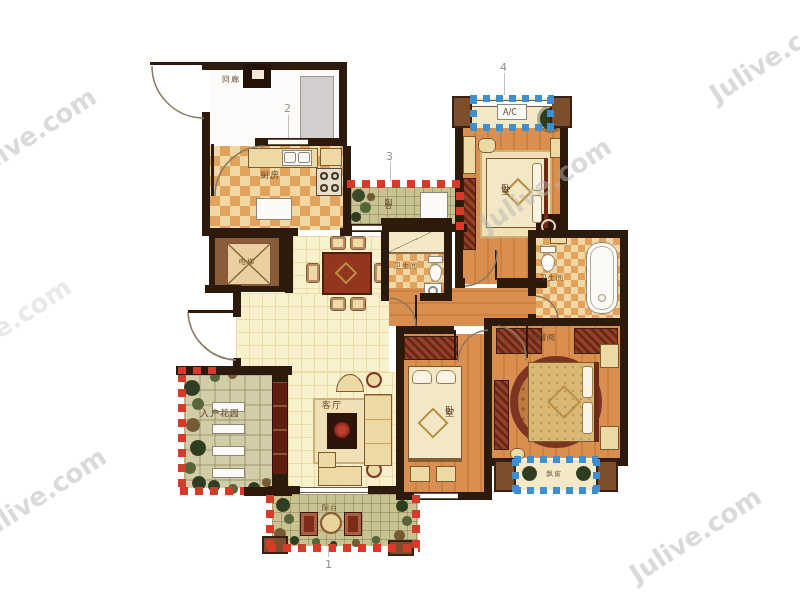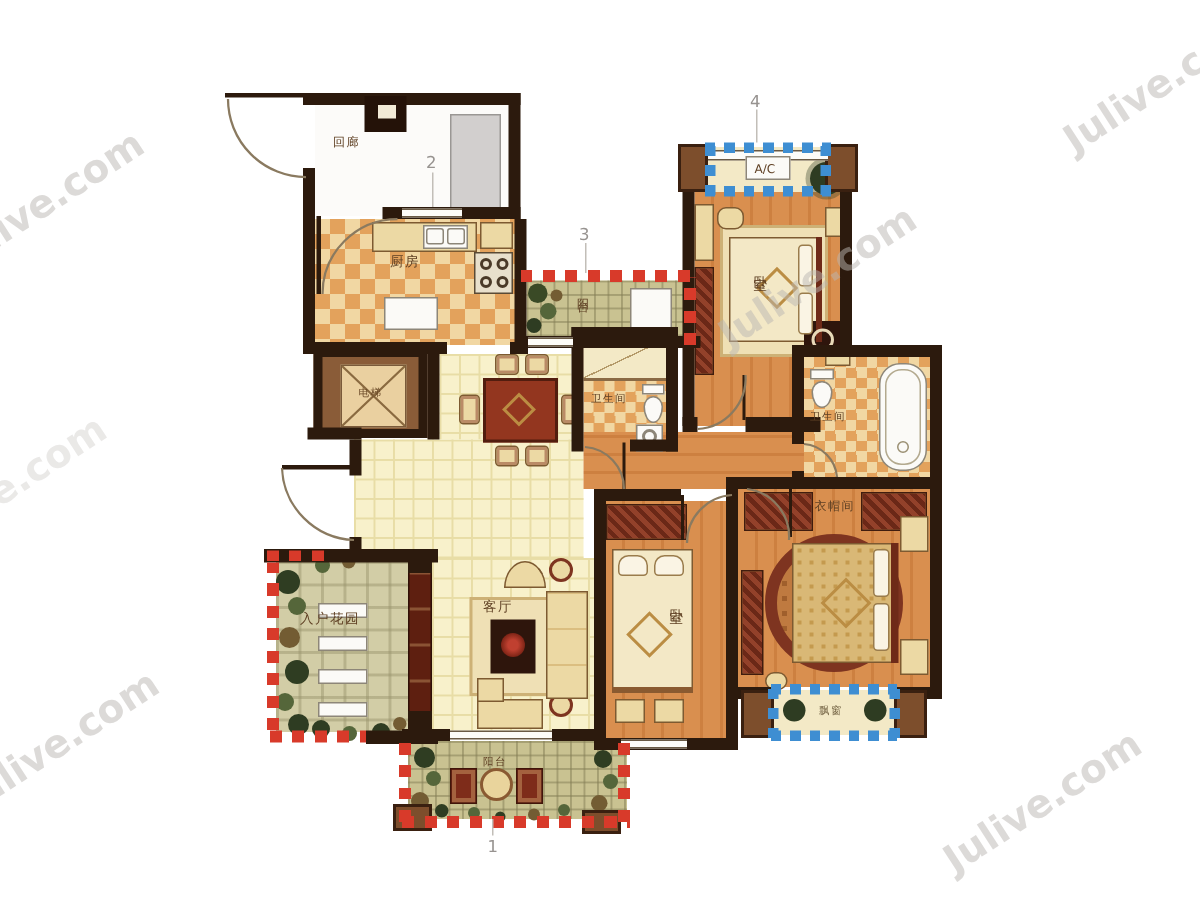--- a/index.html
+++ b/index.html
@@ -69,21 +69,21 @@
   <div class="a wall" style="left:202px;top:62px;width:145px;height:8px"></div>
   <div class="a wall" style="left:339px;top:62px;width:8px;height:84px"></div>
   <div class="a wall" style="left:202px;top:112px;width:8px;height:124px"></div>
   <div class="a wall" style="left:150px;top:62px;width:54px;height:3px"></div>
   <svg class="a arc" style="left:150px;top:64px" width="56" height="56">
       <path d="M2,2 A52,52 0 0 0 54,54" fill="none" stroke="#8a7a60" stroke-width="1.5"></path>
     </svg>
   <div class="a" style="left:300px;top:76px;width:34px;height:64px;background:#d2cfce;border:1px solid #9a9794;z-index:4"></div>
   <div class="a" style="left:243px;top:64px;width:28px;height:24px;background:#241208;z-index:11"></div>
   <div class="a" style="left:252px;top:70px;width:12px;height:9px;background:#f2ead6;z-index:12"></div>
-  <div class="a lbl" style="left:222px;top:90px">回廊</div>
+  <div class="a lbl" style="left:222px;top:75px">回廊</div>
 
   <div class="a wall" style="left:255px;top:138px;width:92px;height:8px"></div>
   <div class="a win" style="left:268px;top:139px;width:40px;height:6px"></div>
   <div class="a wall" style="left:211px;top:144px;width:3px;height:52px"></div>
   <svg class="a arc" style="left:213px;top:144px" width="54" height="54">
       <path d="M2,52 A50,50 0 0 1 52,2" fill="none" stroke="#8a7a60" stroke-width="1.5"></path>
     </svg>
 
   <div class="a furn" style="left:248px;top:148px;width:70px;height:20px"></div>
   <div class="a white" style="left:282px;top:150px;width:30px;height:16px"></div>
@@ -205,21 +205,21 @@
       <path d="M2,2 A24,24 0 0 1 24,24" fill="none" stroke="#8a7a60" stroke-width="1.5"></path>
     </svg>
 
   <div class="a wall" style="left:484px;top:318px;width:144px;height:8px"></div>
   <div class="a wall" style="left:484px;top:318px;width:8px;height:182px"></div>
   <div class="a wall" style="left:620px;top:326px;width:8px;height:140px"></div>
   <div class="a wall" style="left:484px;top:458px;width:33px;height:8px"></div>
   <div class="a wall" style="left:595px;top:458px;width:33px;height:8px"></div>
   <div class="a hatch" style="left:496px;top:328px;width:46px;height:26px"></div>
   <div class="a hatch" style="left:574px;top:328px;width:44px;height:26px"></div>
-  <div class="a lbl" style="left:543px;top:333px;z-index:41">衣帽间</div>
+  <div class="a lbl" style="left:529px;top:333px;z-index:41">衣帽间</div>
   <div class="a" style="left:510px;top:356px;width:92px;height:92px;border-radius:50%;border:8px solid #7e3420;background:#bf7a40;background-image:radial-gradient(#a05f2c 2px,transparent 2px);background-size:10px 10px;z-index:5"></div>
   <div class="a" style="left:528px;top:362px;width:70px;height:80px;background:#d9b876;background-image:radial-gradient(#c49a4e 1.5px,transparent 1.5px);background-size:8px 8px;border:1px solid #7d5a31;z-index:6"></div>
   <div class="a" style="left:594px;top:362px;width:5px;height:80px;background:#6e2a18;z-index:7"></div>
   <div class="a pil" style="left:582px;top:366px;width:11px;height:32px"></div>
   <div class="a pil" style="left:582px;top:402px;width:11px;height:32px"></div>
   <div class="a dia" style="left:552px;top:390px;width:24px;height:24px"></div>
   <div class="a furn" style="left:600px;top:344px;width:19px;height:24px"></div>
   <div class="a furn" style="left:600px;top:426px;width:19px;height:24px"></div>
   <div class="a hatch" style="left:494px;top:380px;width:15px;height:70px"></div>
   <div class="a furn" style="left:510px;top:448px;width:15px;height:12px;border-radius:6px"></div>

